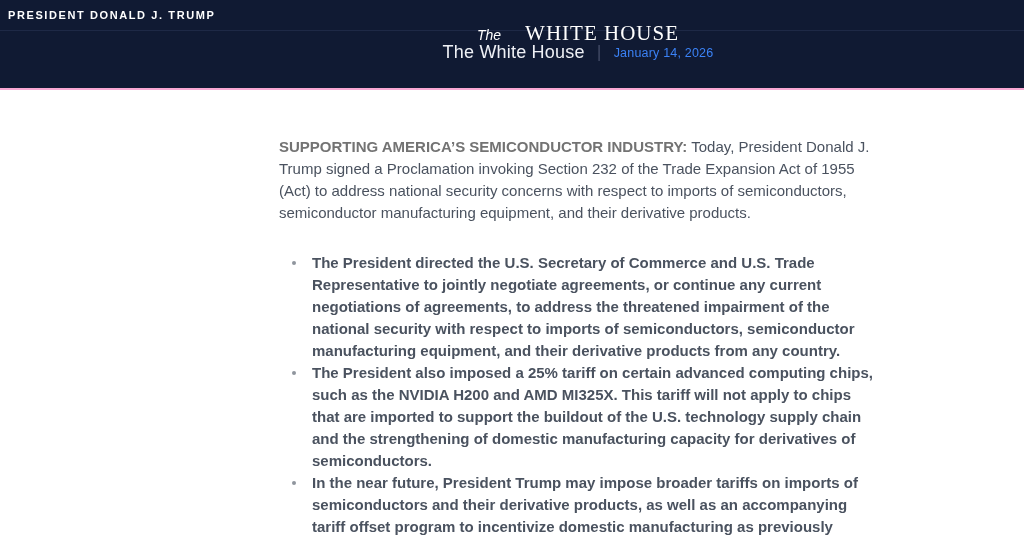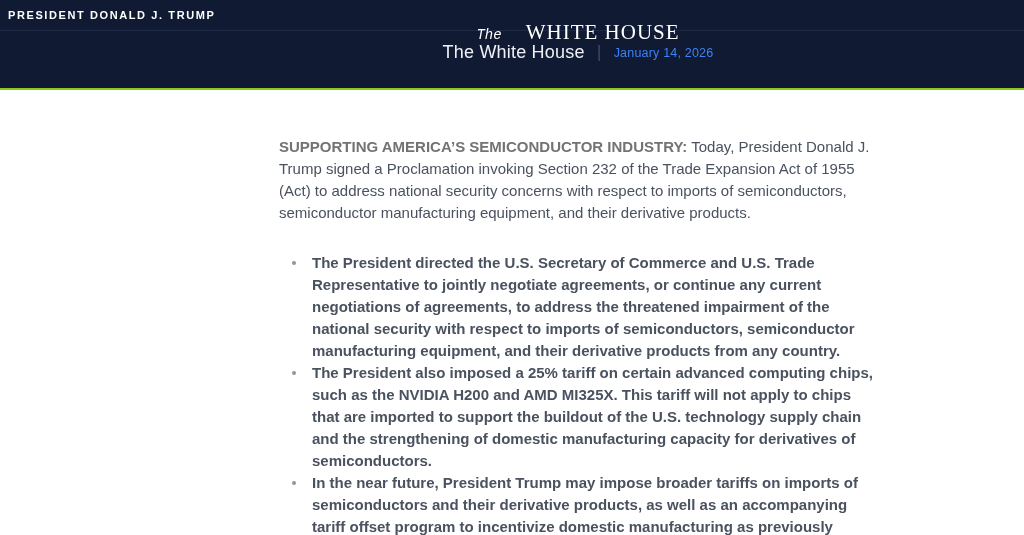--- a/index.html
+++ b/index.html
@@ -11,21 +11,21 @@
     position: relative;
   }
 
   
   .site-header {
     position: absolute;
     top: 0; left: 0;
     width: 1024px;
     height: 90px;
     background: #101a33;
-    border-bottom: 2px solid #84cc16;
+    border-bottom: 2px solid #f9a8d4;
   }
   .header-topbar {
     position: relative;
     height: 31px;
     border-bottom: 1px solid #1e2946;
   }
   .eyebrow {
     position: absolute;
     left: 8px;
     top: 50%;
@@ -45,21 +45,21 @@
     transform: translateX(-50%);
     color: #ffffff;
     white-space: nowrap;
     text-decoration: none;
     cursor: pointer;
     display: flex;
     align-items: baseline;
     gap: 6px;
   }
   .wh-logo .logo-the {
-    font-family: Liberation Mono, monospace;
+    font-family: Liberation Sans, sans-serif;
     font-style: italic;
     font-size: 14px;
     margin-top: 24px;
   }
   .wh-logo .logo-main {
     font-family: "Liberation Serif", serif;
     font-size: 21px;
     letter-spacing: 1px;
     margin-left: 18px;
   }

